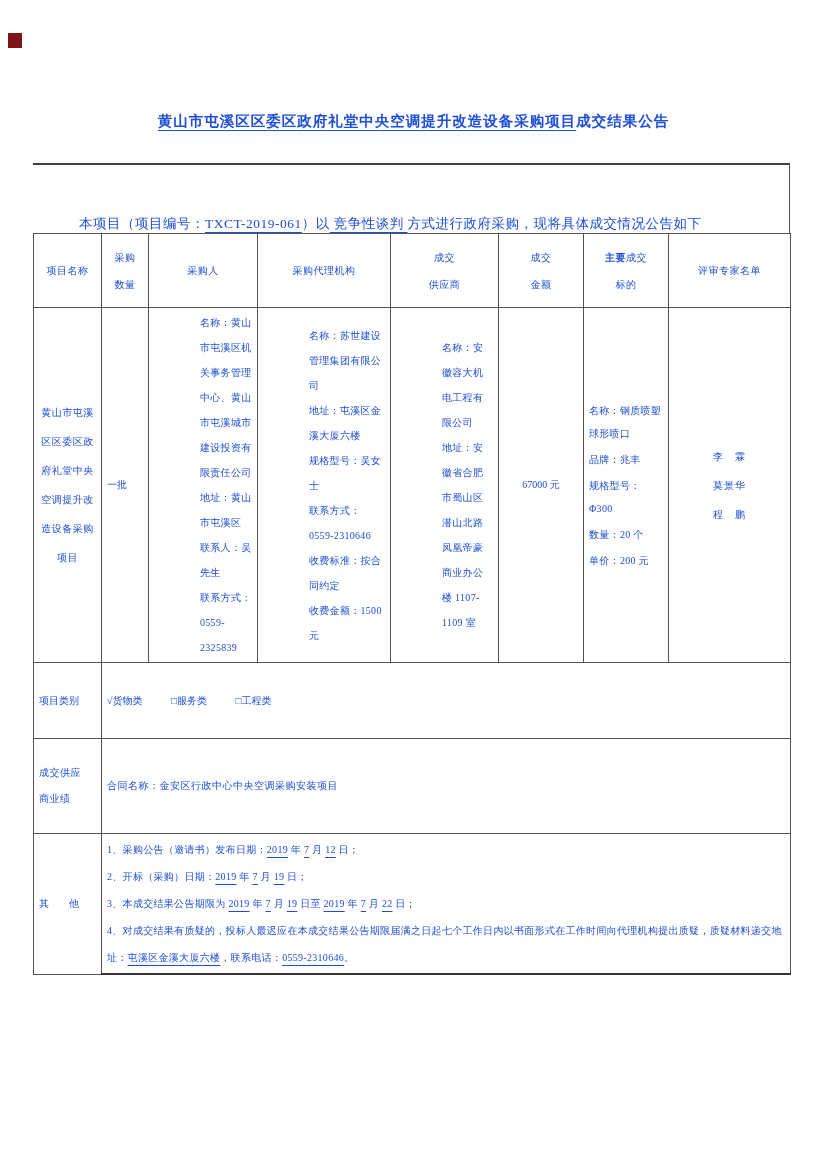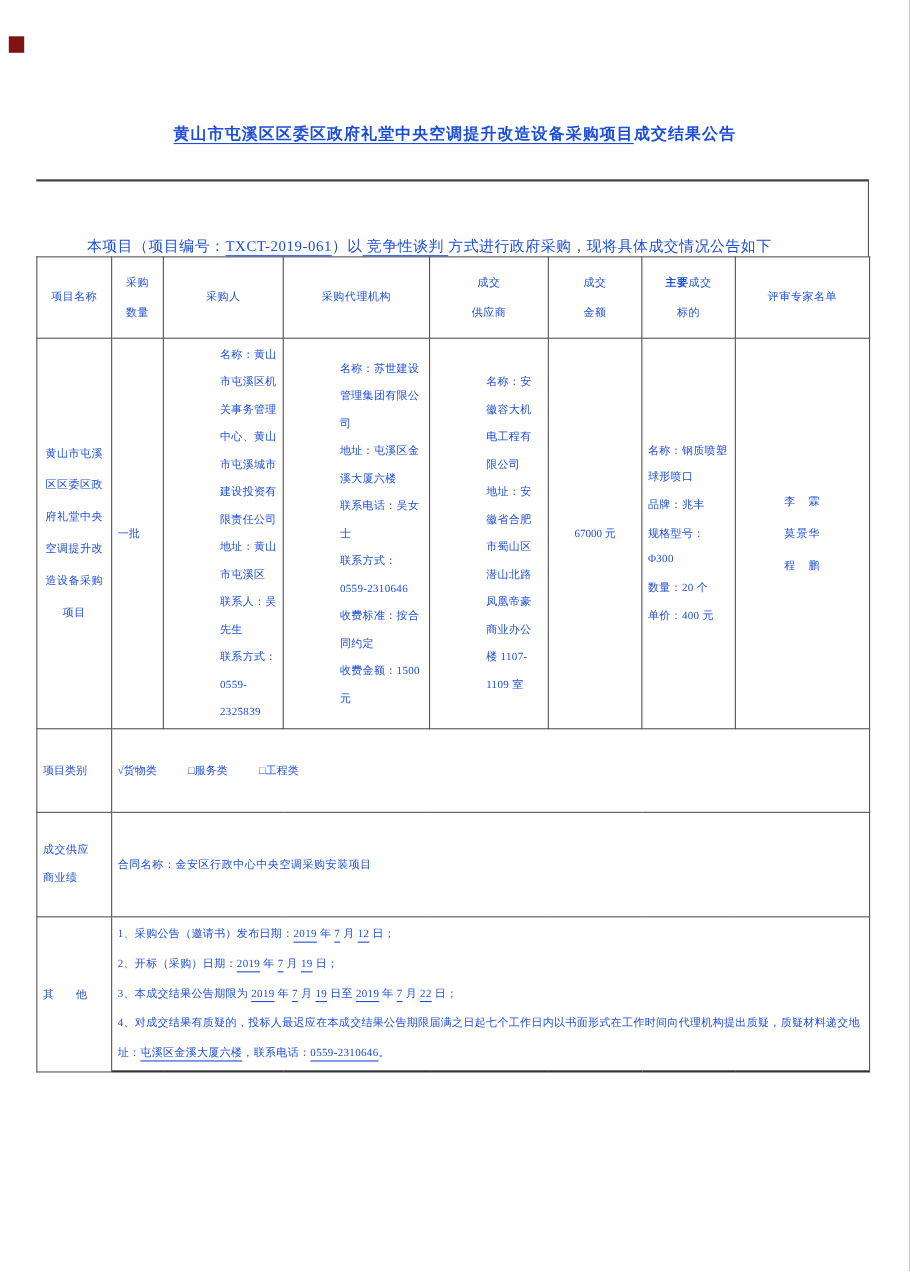--- a/index.html
+++ b/index.html
@@ -151,37 +151,37 @@
         <td class="cell-fields">
               <div class="line">名称：黄山市屯溪区机关事务管理中心、黄山市屯溪城市建设投资有限责任公司</div>
               <div class="line">地址：黄山市屯溪区</div>
               <div class="line">联系人：吴先生</div>
               <div class="line">联系方式：</div>
               <div class="line">0559-2325839</div>
             </td>
         <td class="cell-fields">
               <div class="line">名称：苏世建设管理集团有限公司</div>
               <div class="line">地址：屯溪区金溪大厦六楼</div>
-              <div class="line">联系电话：吴女士</div>
+              <div class="line">规格型号：吴女士</div>
               <div class="line">联系方式：</div>
               <div class="line">0559-2310646</div>
               <div class="line">收费标准：按合同约定</div>
               <div class="line">收费金额：1500 元</div>
             </td>
         <td class="cell-fields">
               <div class="line">名称：安徽容大机电工程有限公司</div>
               <div class="line">地址：安徽省合肥市蜀山区潜山北路凤凰帝豪商业办公楼 1107-1109 室</div>
             </td>
         <td class="cell-amount">67000 元</td>
         <td class="cell-fields cell-subject">
               <div class="line">名称：钢质喷塑球形喷口</div>
               <div class="line">品牌：兆丰</div>
               <div class="line">规格型号：Φ300</div>
               <div class="line">数量：20 个</div>
-              <div class="line">单价：400 元</div>
+              <div class="line">单价：200 元</div>
             </td>
         <td class="cell-experts">
               <div class="line">李　霖</div>
               <div class="line">莫景华</div>
               <div class="line">程　鹏</div>
             </td>
       </tr>
 
       <tr class="category-row">
         <th class="row-label">项目类别</th>

